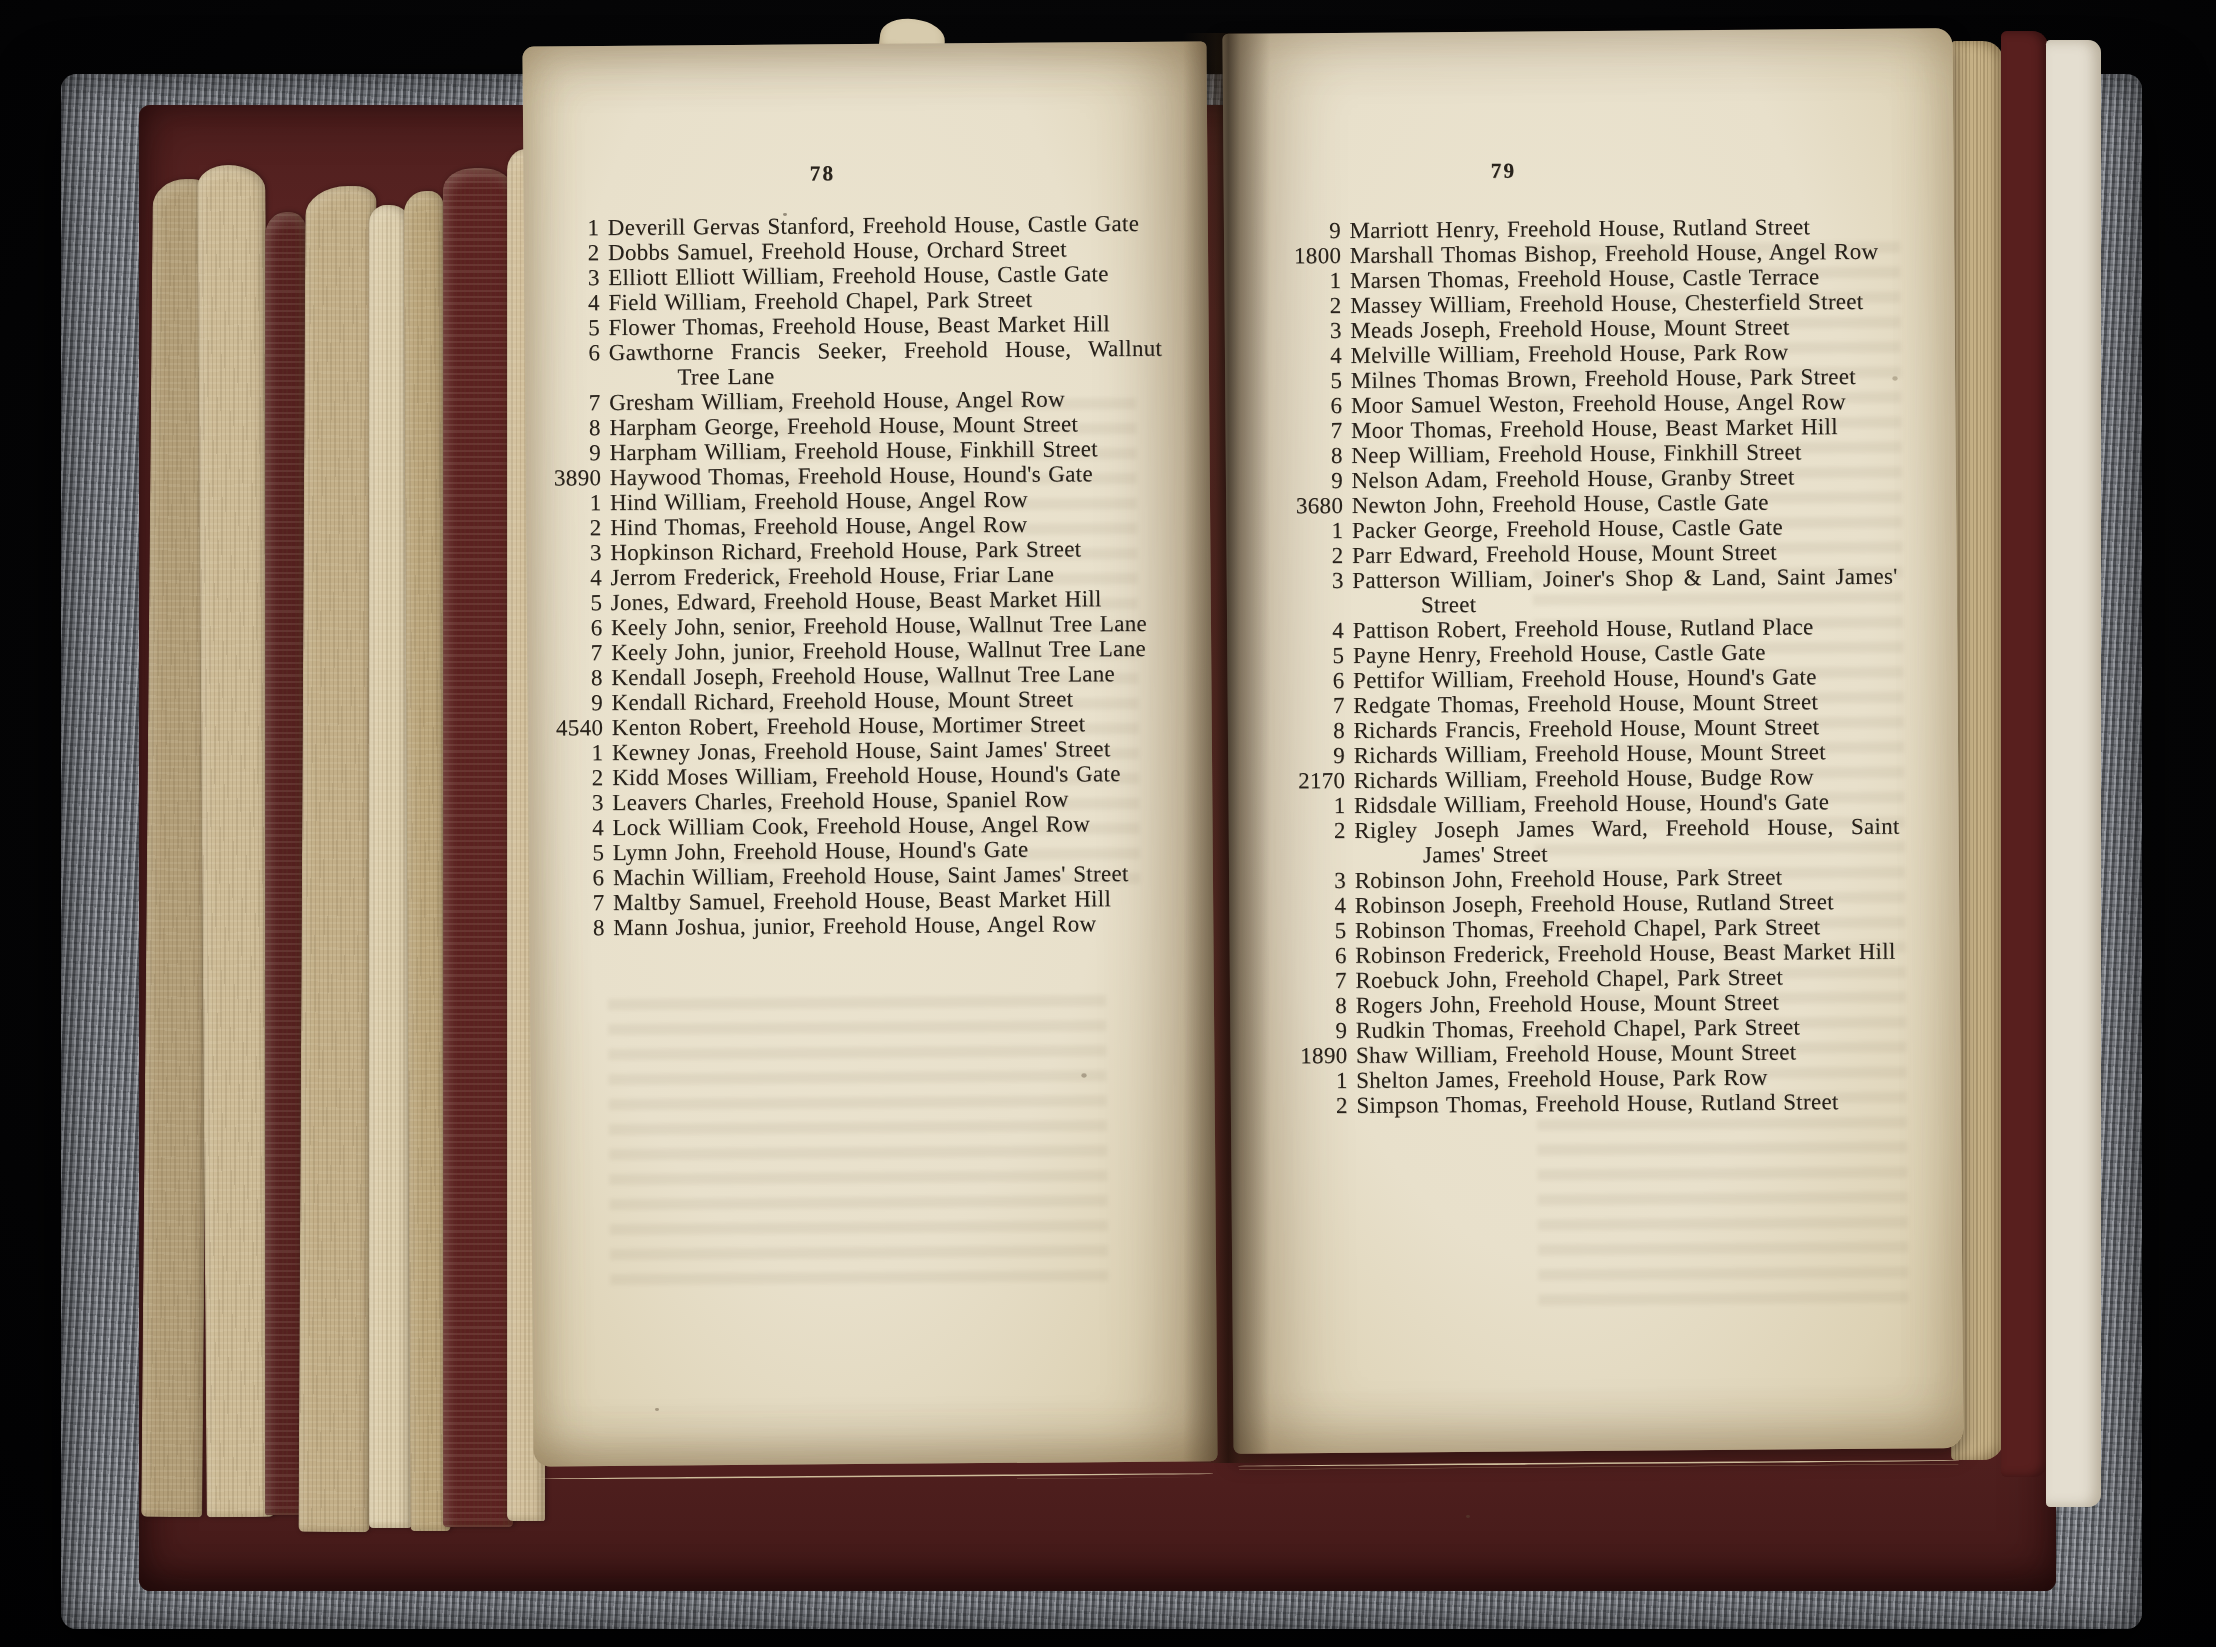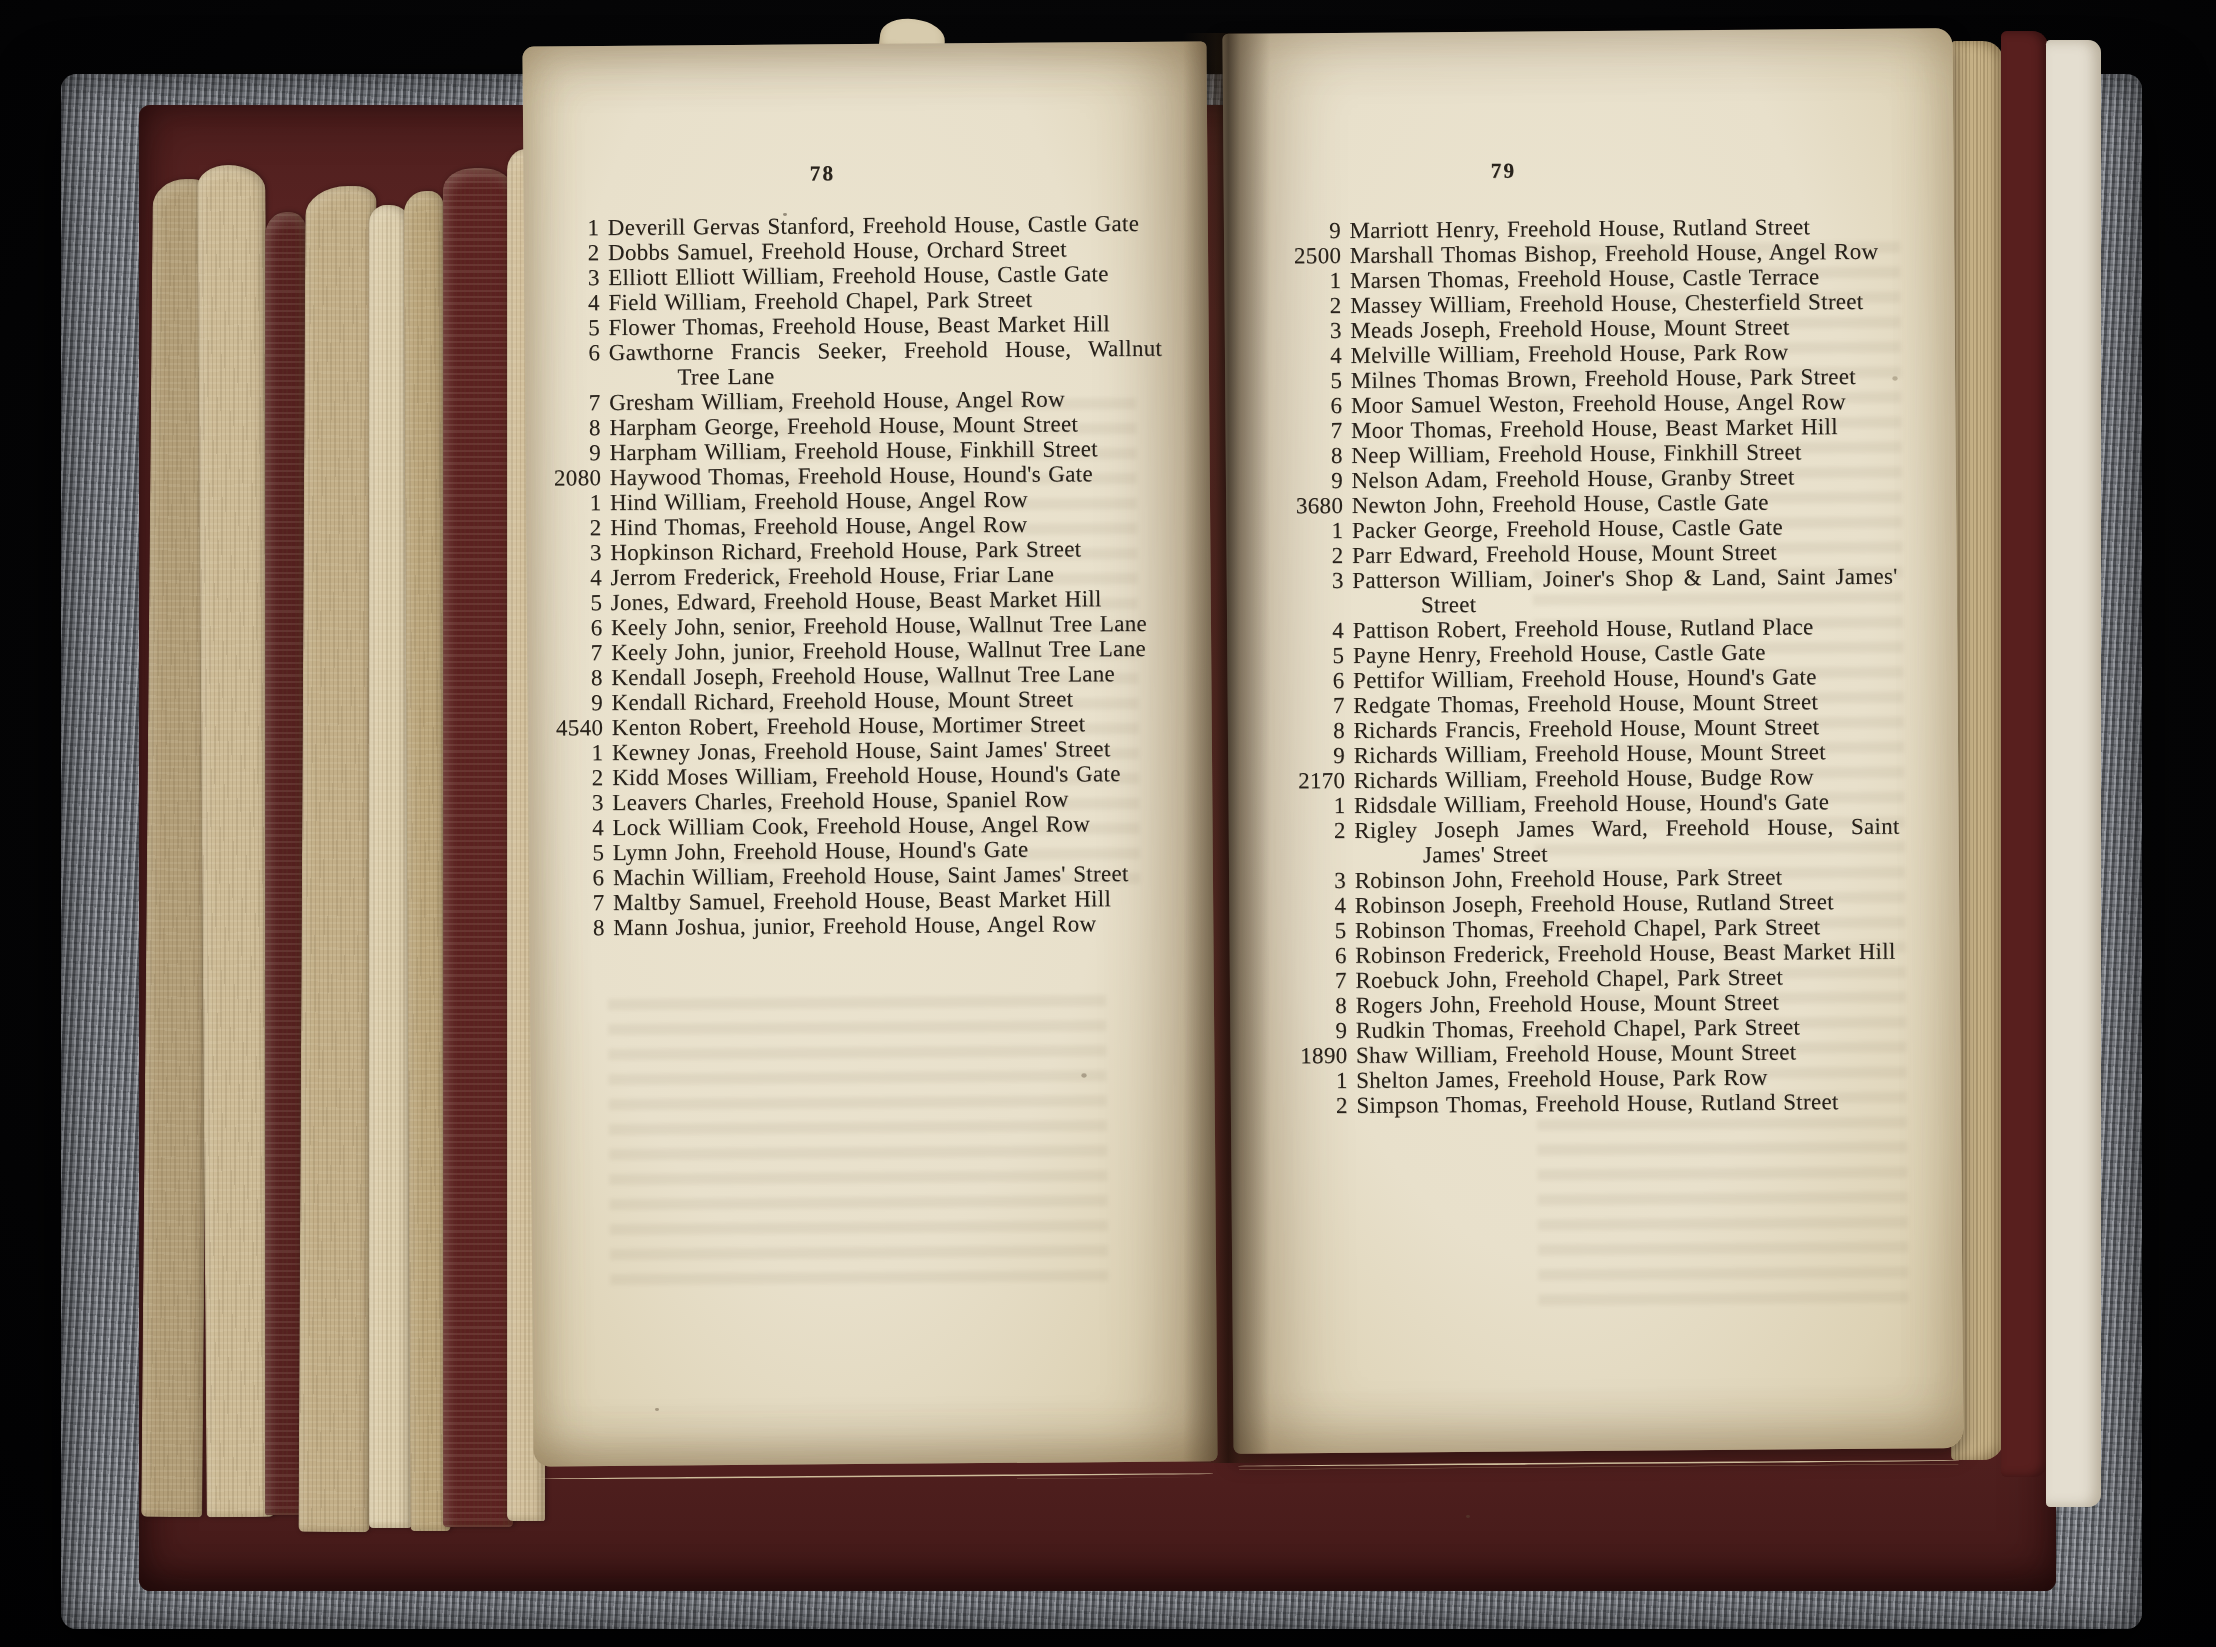--- a/index.html
+++ b/index.html
@@ -88,21 +88,21 @@
     <div class="textcol" style="left:11.4px;top:169px;width:626px;">
         <p class="entry"><span class="num">1</span><span>Deverill Gervas Stanford, Freehold House, Castle Gate</span></p>
         <p class="entry"><span class="num">2</span><span>Dobbs Samuel, Freehold House, Orchard Street</span></p>
         <p class="entry"><span class="num">3</span><span>Elliott Elliott William, Freehold House, Castle Gate</span></p>
         <p class="entry"><span class="num">4</span><span>Field William, Freehold Chapel, Park Street</span></p>
         <p class="entry"><span class="num">5</span><span>Flower Thomas, Freehold House, Beast Market Hill</span></p>
         <p class="entry"><span class="num">6</span><span>Gawthorne Francis Seeker, Freehold House, Wallnut Tree Lane</span></p>
         <p class="entry"><span class="num">7</span><span>Gresham William, Freehold House, Angel Row</span></p>
         <p class="entry"><span class="num">8</span><span>Harpham George, Freehold House, Mount Street</span></p>
         <p class="entry"><span class="num">9</span><span>Harpham William, Freehold House, Finkhill Street</span></p>
-        <p class="entry"><span class="num">2080</span><span>Haywood Thomas, Freehold House, Hound's Gate</span></p>
+        <p class="entry"><span class="num">3890</span><span>Haywood Thomas, Freehold House, Hound's Gate</span></p>
         <p class="entry"><span class="num">1</span><span>Hind William, Freehold House, Angel Row</span></p>
         <p class="entry"><span class="num">2</span><span>Hind Thomas, Freehold House, Angel Row</span></p>
         <p class="entry"><span class="num">3</span><span>Hopkinson Richard, Freehold House, Park Street</span></p>
         <p class="entry"><span class="num">4</span><span>Jerrom Frederick, Freehold House, Friar Lane</span></p>
         <p class="entry"><span class="num">5</span><span>Jones, Edward, Freehold House, Beast Market Hill</span></p>
         <p class="entry"><span class="num">6</span><span>Keely John, senior, Freehold House, Wallnut Tree Lane</span></p>
         <p class="entry"><span class="num">7</span><span>Keely John, junior, Freehold House, Wallnut Tree Lane</span></p>
         <p class="entry"><span class="num">8</span><span>Kendall Joseph, Freehold House, Wallnut Tree Lane</span></p>
         <p class="entry"><span class="num">9</span><span>Kendall Richard, Freehold House, Mount Street</span></p>
         <p class="entry"><span class="num">4540</span><span>Kenton Robert, Freehold House, Mortimer Street</span></p>
@@ -115,21 +115,21 @@
         <p class="entry"><span class="num">7</span><span>Maltby Samuel, Freehold House, Beast Market Hill</span></p>
         <p class="entry"><span class="num">8</span><span>Mann Joshua, junior, Freehold House, Angel Row</span></p>
       </div>
   </div>
 
   <div class="page page-right">
     <div class="ghost" style="left:306px;top:213px;width:370px;height:1067px;"></div>
     <div class="pagenum" style="left:209px;top:127px;">79</div>
     <div class="textcol" style="left:53px;top:185px;width:618px;">
         <p class="entry"><span class="num">9</span><span>Marriott Henry, Freehold House, Rutland Street</span></p>
-        <p class="entry"><span class="num">2500</span><span>Marshall Thomas Bishop, Freehold House, Angel Row</span></p>
+        <p class="entry"><span class="num">1800</span><span>Marshall Thomas Bishop, Freehold House, Angel Row</span></p>
         <p class="entry"><span class="num">1</span><span>Marsen Thomas, Freehold House, Castle Terrace</span></p>
         <p class="entry"><span class="num">2</span><span>Massey William, Freehold House, Chesterfield Street</span></p>
         <p class="entry"><span class="num">3</span><span>Meads Joseph, Freehold House, Mount Street</span></p>
         <p class="entry"><span class="num">4</span><span>Melville William, Freehold House, Park Row</span></p>
         <p class="entry"><span class="num">5</span><span>Milnes Thomas Brown, Freehold House, Park Street</span></p>
         <p class="entry"><span class="num">6</span><span>Moor Samuel Weston, Freehold House, Angel Row</span></p>
         <p class="entry"><span class="num">7</span><span>Moor Thomas, Freehold House, Beast Market Hill</span></p>
         <p class="entry"><span class="num">8</span><span>Neep William, Freehold House, Finkhill Street</span></p>
         <p class="entry"><span class="num">9</span><span>Nelson Adam, Freehold House, Granby Street</span></p>
         <p class="entry"><span class="num">3680</span><span>Newton John, Freehold House, Castle Gate</span></p>

